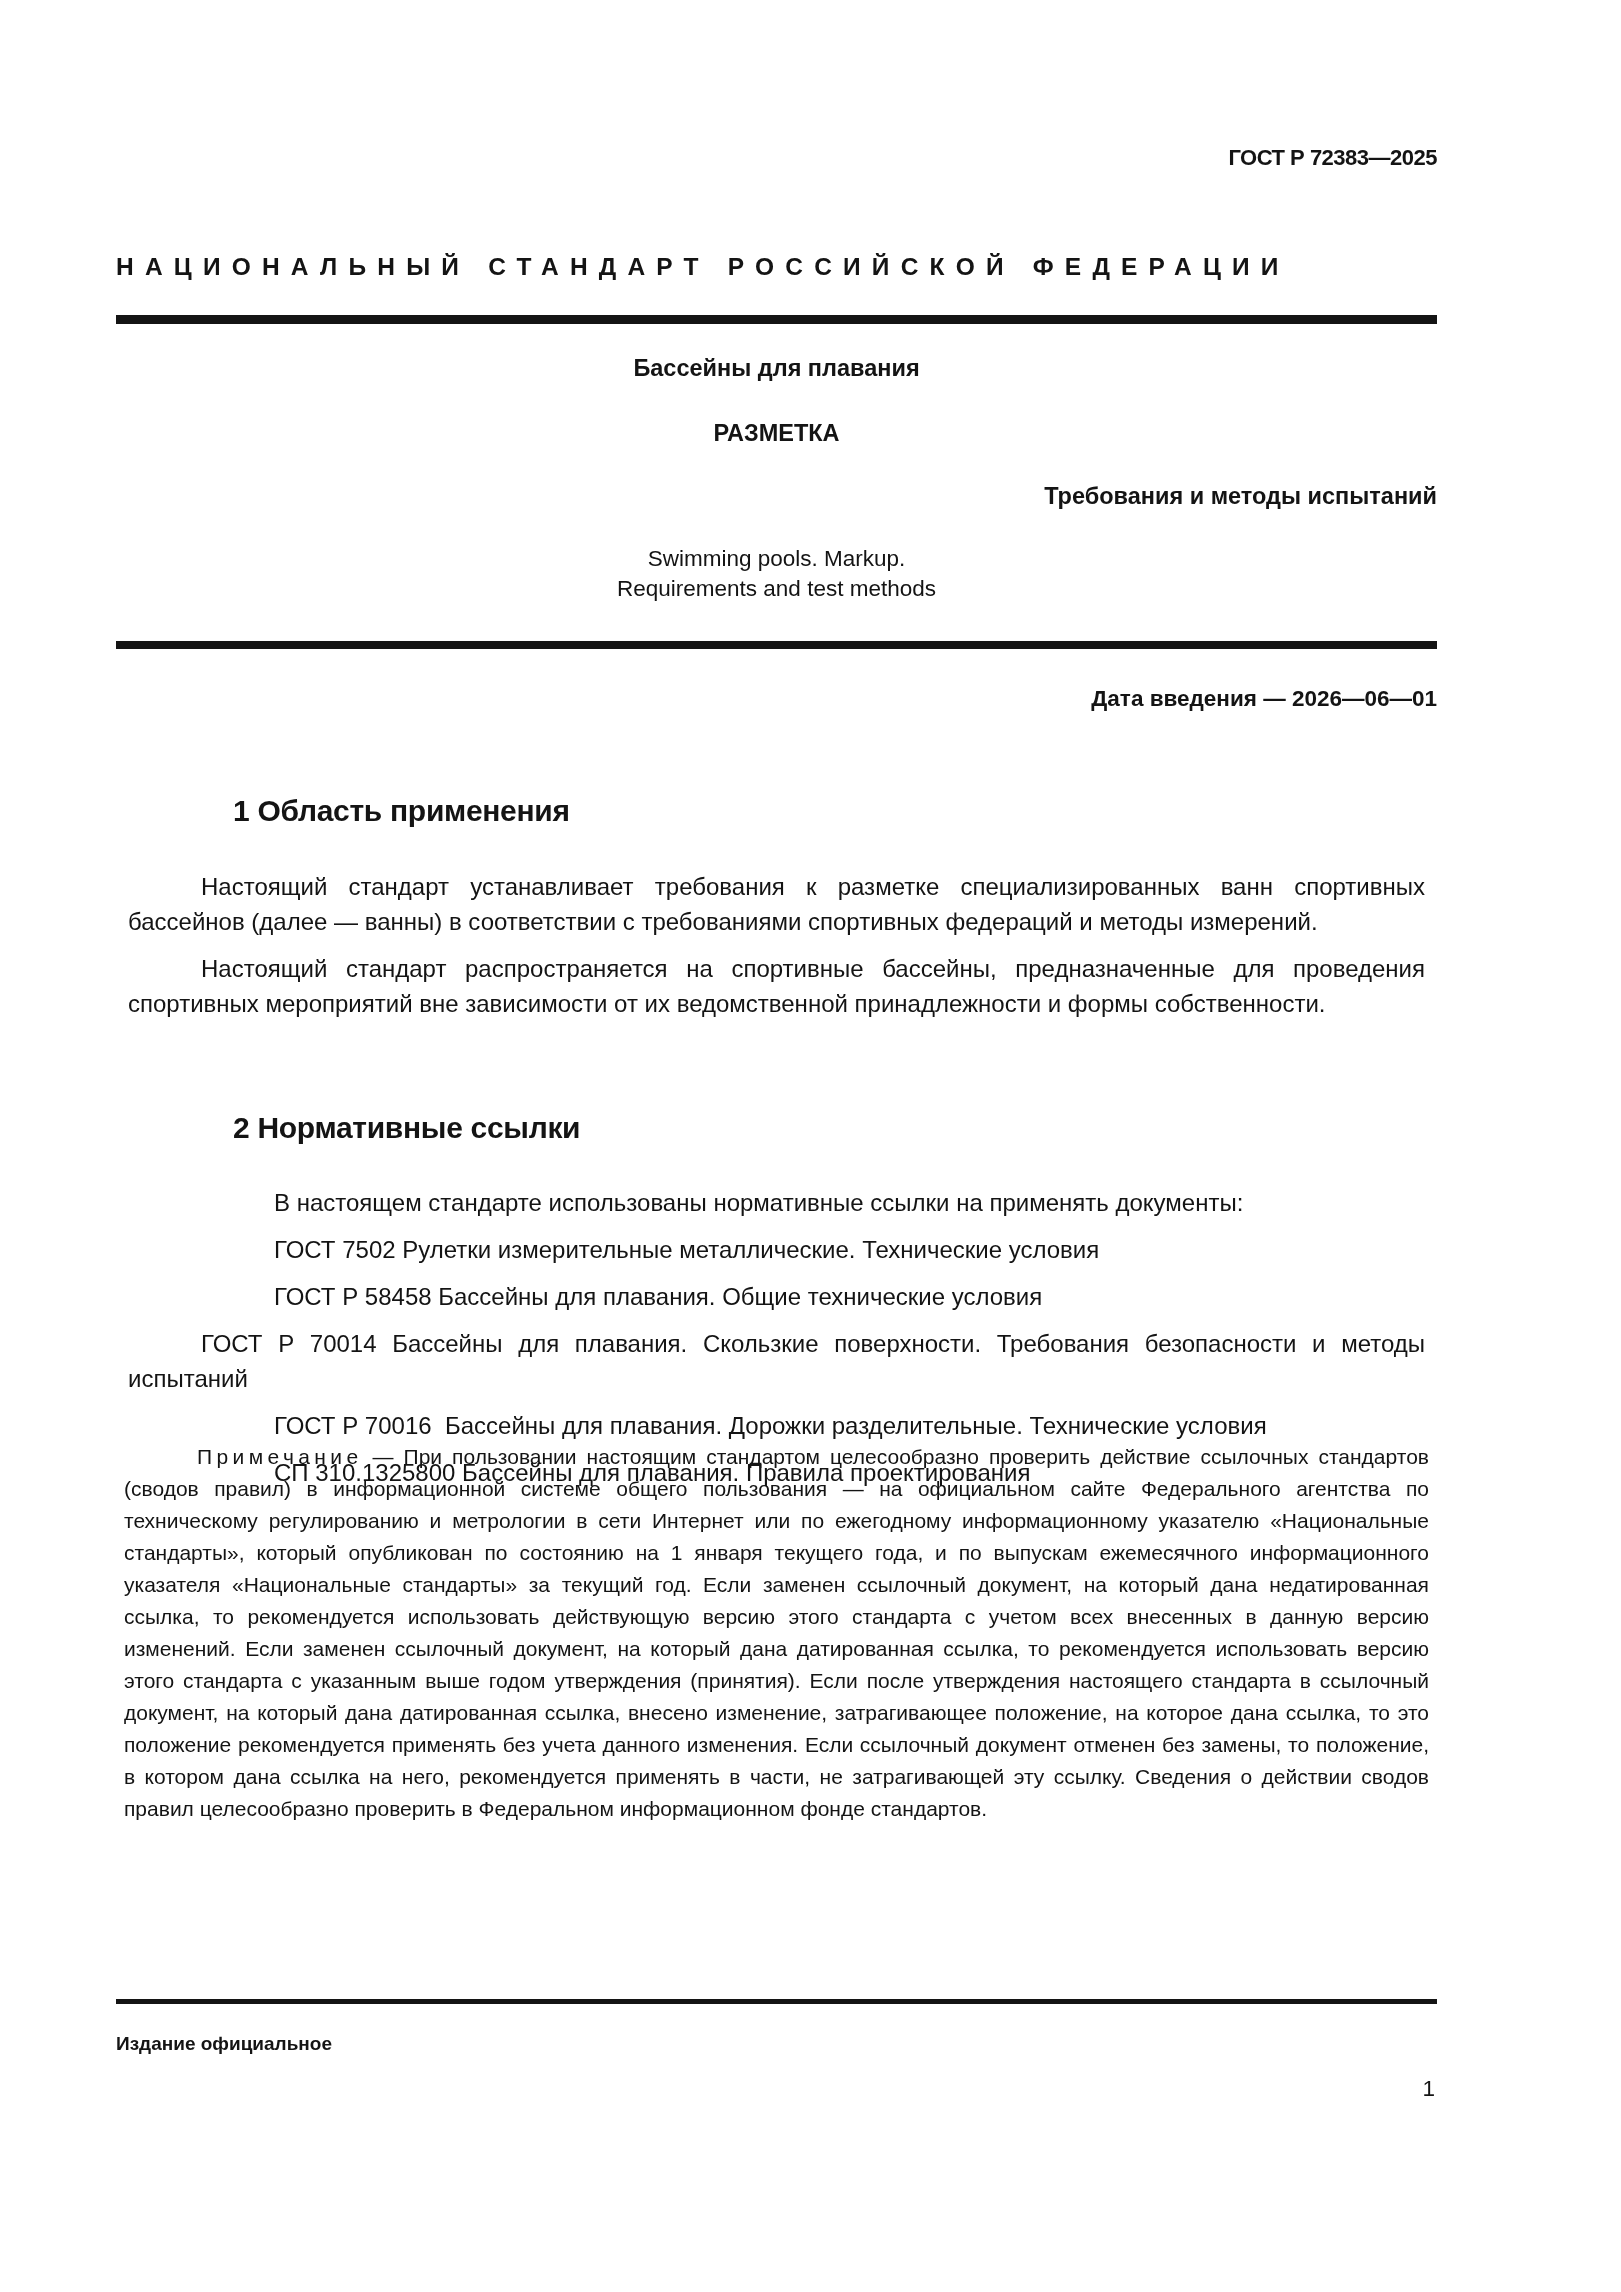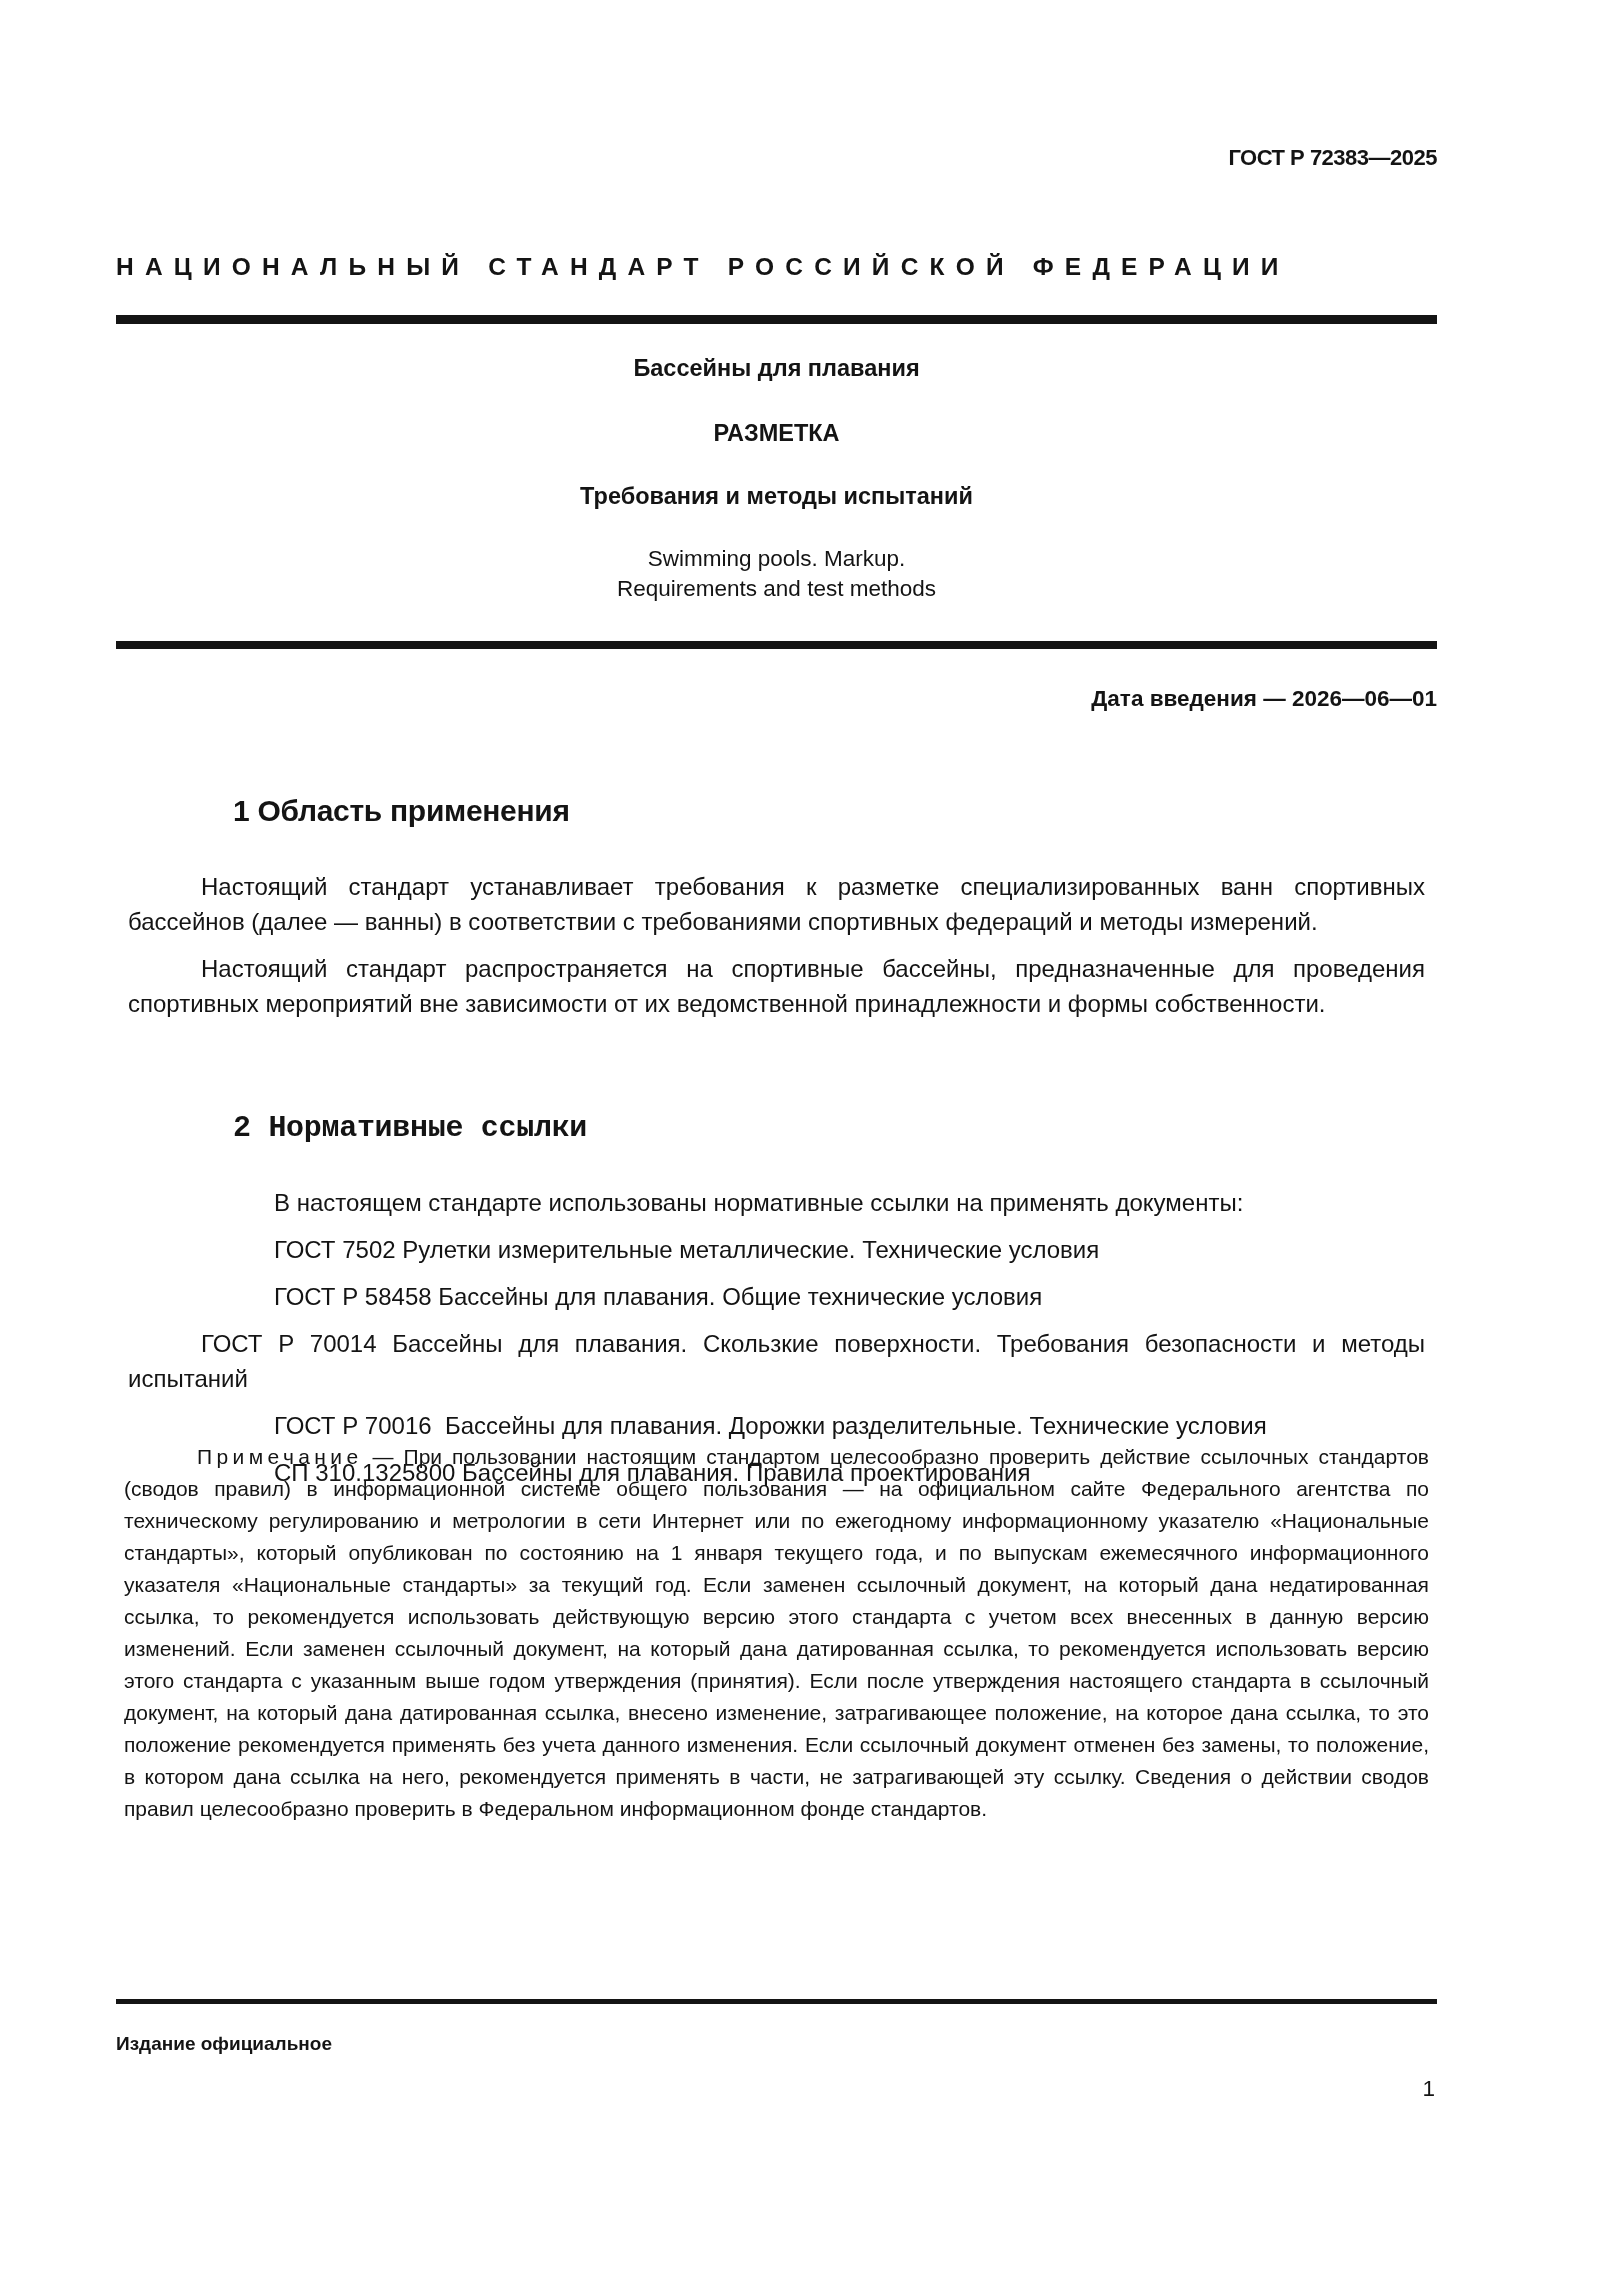--- a/index.html
+++ b/index.html
@@ -52,21 +52,21 @@
     .rule.foot { top: 1999px; height: 4.9px; }
 
     .title-block {
       position: absolute;
       left: 0;
       width: 1321px;
       text-align: center;
     }
     .t-group { top: 355px; font-size: 23.5px; font-weight: bold; }
     .t-main { top: 420px; font-size: 23.5px; font-weight: bold; }
-    .t-sub { top: 483px; font-size: 23.5px; font-weight: bold; }
+    .t-sub { top: 483px; font-size: 23.5px; font-weight: bold; text-align: right; }
     .t-en {
       top: 544px;
       font-size: 22.5px;
       line-height: 30px;
     }
     .intro-date {
       position: absolute;
       right: 0;
       top: 686px;
       font-size: 22.5px;
@@ -75,21 +75,21 @@
 
     .section-heading {
       position: absolute;
       left: 73px;
       font-size: 30px;
       font-weight: bold;
       letter-spacing: -0.3px;
       margin-left: 44px;
     }
     .h1 { top: 794px; }
-    .h2 { top: 1111px; font-family: Liberation Mono, monospace; }
+    .h2 { top: 1111px; }
 
     .body-block {
       position: absolute;
       left: 0;
       width: 1321px;
       font-size: 24px;
       line-height: 35px;
       text-align: justify;
     }
     .body-block p {

